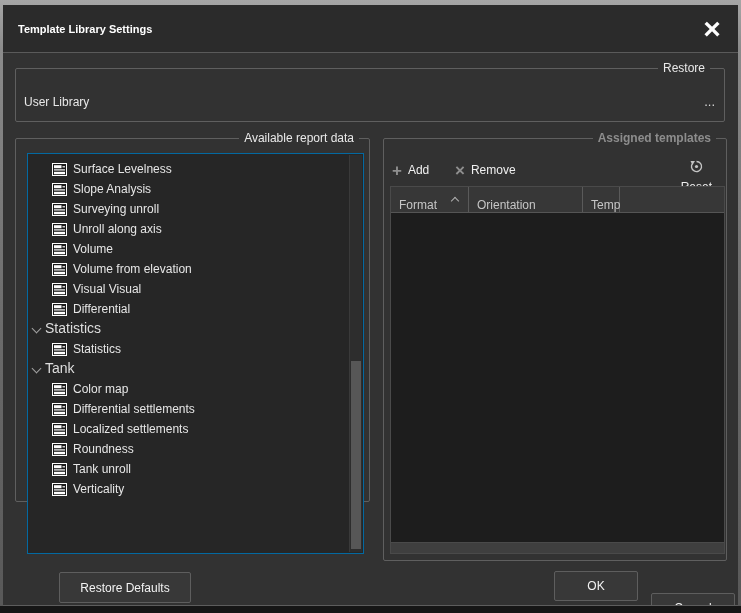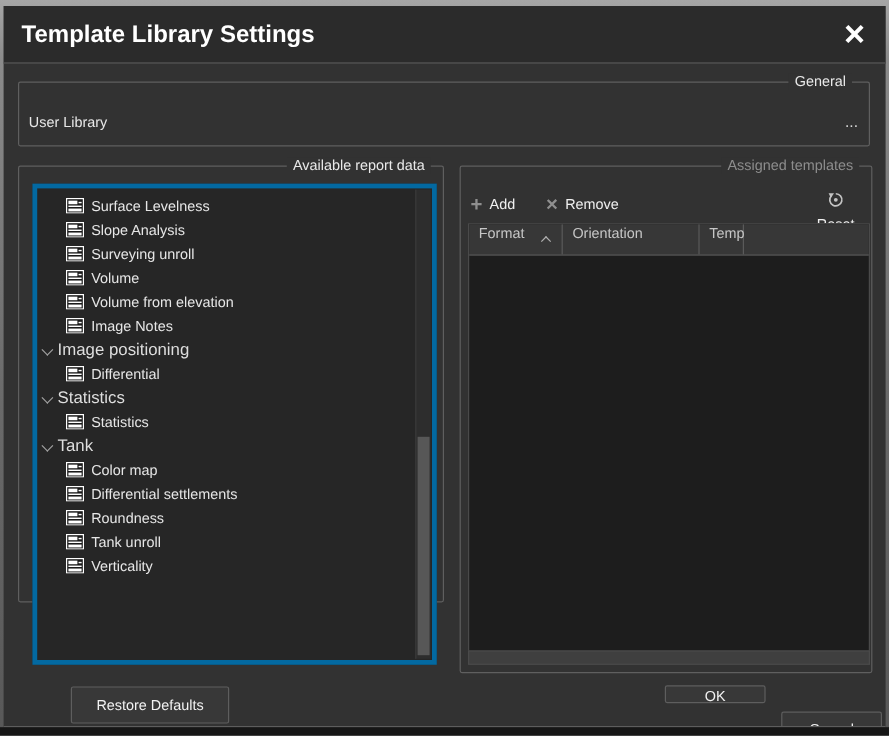--- a/index.html
+++ b/index.html
@@ -8,45 +8,45 @@
   .frame{position:relative;width:741px;height:613px;
     background:linear-gradient(180deg,#a6a6a6 0%,#8b8b8b 8%,#6a6a6a 55%,#585858 100%);overflow:hidden;}
   .frame-bottom{position:absolute;left:0;bottom:0;width:741px;height:7px;background:#161616;}
 
   .dialog{position:absolute;left:3px;top:5px;width:735px;height:601px;background:#323232;
     border-bottom:1px solid #5d5d5d;overflow:hidden;}
 
   
   .titlebar{position:absolute;left:0;top:0;width:735px;height:48px;background:#2b2b2b;
     border-bottom:1px solid #5a5a5a;}
-  .title{position:absolute;left:15px;top:0;line-height:48px;color:#ffffff;font-size:20px;font-weight:bold;}
+  .title{position:absolute;left:15px;top:0;line-height:48px;color:#ffffff;font-size:11px;font-weight:bold;}
   .close{position:absolute;right:10px;top:4px;width:32px;height:40px;line-height:40px;text-align:center;
     color:#ffffff;font-size:30px;font-weight:bold;cursor:pointer;}
 
   
   .group{position:absolute;border:1px solid #5f5f5f;border-radius:2px;}
   .group-title{position:absolute;top:-8px;background:#323232;padding:0 5px;font-size:12px;color:#e9e9e9;}
   .group-title.dim{color:#8d8d8d;}
 
   .g-general{left:12px;top:63px;width:710px;height:54px;}
   .lbl-userlib{position:absolute;left:8px;top:26px;font-size:12px;color:#e8e8e8;}
   .path-input{position:absolute;left:85px;top:20px;width:592px;height:26px;background:#3b3b3b;
     border:1px solid #707070;border-radius:3px;color:#9e9e9e;font-size:12px;line-height:24px;
     padding:0 8px;white-space:nowrap;overflow:hidden;}
   .browse{position:absolute;right:5px;top:20px;height:26px;line-height:22px;color:#d8d8d8;
     font-size:13px;background:transparent;border:none;cursor:pointer;padding:0 4px;}
 
   .g-available{left:12px;top:133px;width:355px;height:364px;}
   .g-available .group-title{right:10px;}
   .g-assigned{left:380px;top:133px;width:344px;height:423px;}
-  .g-assigned .group-title{right:10px;}
+  .g-assigned .group-title{right:10px;font-weight:bold;}
 
   
   .tree-panel{position:absolute;left:11px;top:14px;width:337px;height:401px;background:#262626;
-    border:4px solid #0369a1;overflow:hidden;}
+    border:1px solid #0369a1;overflow:hidden;}
   .tree{position:absolute;left:0;top:5px;right:14px;}
   .tree-row{position:relative;height:20px;cursor:default;}
   .leaf-icon{position:absolute;left:24px;top:3px;width:15px;height:13px;}
   .leaf .row-label{position:absolute;left:45px;top:3px;font-size:12px;color:#e6e6e6;white-space:nowrap;}
   .chev{position:absolute;left:5px;top:6px;width:7px;height:7px;
     border-right:1.6px solid #a2a2a2;border-bottom:1.6px solid #a2a2a2;transform:rotate(45deg);}
   .group-row .row-label{position:absolute;left:17px;top:1px;font-size:14px;color:#dedede;white-space:nowrap;}
 
   .vscroll{position:absolute;top:1px;bottom:1px;right:1px;width:13px;background:#2d2d2d;
     border-left:1px solid #3a3a3a;}
@@ -59,52 +59,52 @@
   .btn-add{left:8px;}
   .btn-remove{left:71px;}
   .btn-reset{right:14px;flex-direction:column;}
   .plus-glyph{color:#8f8f8f;font-size:17px;font-weight:bold;line-height:17px;}
   .x-glyph{color:#8f8f8f;font-size:17px;font-weight:bold;line-height:17px;}
 
   
   .tmpl-table{position:absolute;left:6px;top:47px;width:335px;height:368px;background:#1d1d1d;
     border:1px solid #4a4a4a;}
   .thead{display:flex;height:26px;background:#373737;border-bottom:1px solid #555;}
-  .th{position:relative;border-right:1px solid #5a5a5a;display:flex;align-items:flex-start;padding-left:8px;}
+  .th{position:relative;border-right:1px solid #5a5a5a;display:flex;align-items:flex-end;padding-left:8px;}
   .th-label{color:#c6c6c6;font-size:12px;}
   .col0{width:78px;}
   .col1{width:114px;}
   .col2{width:37px;}
   .col3{flex:1;border-right:none;padding-left:0;}
   .sort-up{position:absolute;right:10px;top:11px;width:6px;height:6px;
     border-left:1.3px solid #b0b0b0;border-top:1.3px solid #b0b0b0;transform:rotate(45deg);}
   .tbody{height:316px;}
   .hscroll{position:absolute;left:6px;top:403px;width:335px;height:12px;background:#3f3f3f;
     border:1px solid #4a4a4a;}
 
   
   .btn{position:absolute;background:#383838;border:1px solid #5e5e5e;border-radius:2px;
     color:#f2f2f2;font-size:12px;cursor:pointer;}
   .btn-restore{left:12px;top:567px;width:132px;height:31px;margin-left:44px;}
-  .btn-ok{left:551px;top:566px;width:84px;height:15px;}
+  .btn-ok{left:551px;top:566px;width:84px;height:30px;}
   .btn-cancel{left:648px;top:566px;width:84px;height:30px;margin-top:22px;}
 </style>
 </head>
 <body>
 
 <div class="frame">
   <div class="dialog">
 
     <div class="titlebar">
       <span class="title">Template Library Settings</span>
       <span class="close">×</span>
     </div>
 
     <div class="group g-general">
-      <span class="group-title" style="right:14px;">General</span>
+      <span class="group-title" style="right:14px;">Restore</span>
       <span class="lbl-userlib">User Library</span>
       <button class="browse">...</button>
     </div>
 
     <div class="group g-available">
       <span class="group-title">Available report data</span>
       <div class="tree-panel">
         <div class="tree">
             <div class="tree-row leaf">
     <span class="leaf-icon">
@@ -145,20 +145,32 @@
             <div class="tree-row leaf">
     <span class="leaf-icon">
       <svg width="15" height="13" viewBox="0 0 15 13">
         <rect x="0.5" y="0.5" width="14" height="12" fill="#1a1a1a" stroke="#ffffff"></rect>
         <rect x="2" y="2.2" width="7.5" height="3" fill="#ffffff"></rect>
         <rect x="10.5" y="3.2" width="2.5" height="1.2" fill="#ffffff"></rect>
         <rect x="2" y="6.3" width="11" height="1.2" fill="#ffffff"></rect>
         <rect x="2" y="8.8" width="11" height="2.4" fill="#ffffff"></rect>
       </svg>
     </span>
+    <span class="row-label">Unroll along axis</span>
+  </div>
+            <div class="tree-row leaf">
+    <span class="leaf-icon">
+      <svg width="15" height="13" viewBox="0 0 15 13">
+        <rect x="0.5" y="0.5" width="14" height="12" fill="#1a1a1a" stroke="#ffffff"></rect>
+        <rect x="2" y="2.2" width="7.5" height="3" fill="#ffffff"></rect>
+        <rect x="10.5" y="3.2" width="2.5" height="1.2" fill="#ffffff"></rect>
+        <rect x="2" y="6.3" width="11" height="1.2" fill="#ffffff"></rect>
+        <rect x="2" y="8.8" width="11" height="2.4" fill="#ffffff"></rect>
+      </svg>
+    </span>
     <span class="row-label">Volume</span>
   </div>
             <div class="tree-row leaf">
     <span class="leaf-icon">
       <svg width="15" height="13" viewBox="0 0 15 13">
         <rect x="0.5" y="0.5" width="14" height="12" fill="#1a1a1a" stroke="#ffffff"></rect>
         <rect x="2" y="2.2" width="7.5" height="3" fill="#ffffff"></rect>
         <rect x="10.5" y="3.2" width="2.5" height="1.2" fill="#ffffff"></rect>
         <rect x="2" y="6.3" width="11" height="1.2" fill="#ffffff"></rect>
         <rect x="2" y="8.8" width="11" height="2.4" fill="#ffffff"></rect>
@@ -169,25 +181,21 @@
             <div class="tree-row leaf">
     <span class="leaf-icon">
       <svg width="15" height="13" viewBox="0 0 15 13">
         <rect x="0.5" y="0.5" width="14" height="12" fill="#1a1a1a" stroke="#ffffff"></rect>
         <rect x="2" y="2.2" width="7.5" height="3" fill="#ffffff"></rect>
         <rect x="10.5" y="3.2" width="2.5" height="1.2" fill="#ffffff"></rect>
         <rect x="2" y="6.3" width="11" height="1.2" fill="#ffffff"></rect>
         <rect x="2" y="8.8" width="11" height="2.4" fill="#ffffff"></rect>
       </svg>
     </span>
-    <span class="row-label">Image Notes</span>
-  </div>
-            <div class="tree-row group-row">
-    <span class="chev"></span>
-    <span class="row-label">Image positioning</span>
+    <span class="row-label">Visual Visual</span>
   </div>
             <div class="tree-row leaf">
     <span class="leaf-icon">
       <svg width="15" height="13" viewBox="0 0 15 13">
         <rect x="0.5" y="0.5" width="14" height="12" fill="#1a1a1a" stroke="#ffffff"></rect>
         <rect x="2" y="2.2" width="7.5" height="3" fill="#ffffff"></rect>
         <rect x="10.5" y="3.2" width="2.5" height="1.2" fill="#ffffff"></rect>
         <rect x="2" y="6.3" width="11" height="1.2" fill="#ffffff"></rect>
         <rect x="2" y="8.8" width="11" height="2.4" fill="#ffffff"></rect>
       </svg>
@@ -230,20 +238,32 @@
     <span class="leaf-icon">
       <svg width="15" height="13" viewBox="0 0 15 13">
         <rect x="0.5" y="0.5" width="14" height="12" fill="#1a1a1a" stroke="#ffffff"></rect>
         <rect x="2" y="2.2" width="7.5" height="3" fill="#ffffff"></rect>
         <rect x="10.5" y="3.2" width="2.5" height="1.2" fill="#ffffff"></rect>
         <rect x="2" y="6.3" width="11" height="1.2" fill="#ffffff"></rect>
         <rect x="2" y="8.8" width="11" height="2.4" fill="#ffffff"></rect>
       </svg>
     </span>
     <span class="row-label">Differential settlements</span>
+  </div>
+            <div class="tree-row leaf">
+    <span class="leaf-icon">
+      <svg width="15" height="13" viewBox="0 0 15 13">
+        <rect x="0.5" y="0.5" width="14" height="12" fill="#1a1a1a" stroke="#ffffff"></rect>
+        <rect x="2" y="2.2" width="7.5" height="3" fill="#ffffff"></rect>
+        <rect x="10.5" y="3.2" width="2.5" height="1.2" fill="#ffffff"></rect>
+        <rect x="2" y="6.3" width="11" height="1.2" fill="#ffffff"></rect>
+        <rect x="2" y="8.8" width="11" height="2.4" fill="#ffffff"></rect>
+      </svg>
+    </span>
+    <span class="row-label">Localized settlements</span>
   </div>
             <div class="tree-row leaf">
     <span class="leaf-icon">
       <svg width="15" height="13" viewBox="0 0 15 13">
         <rect x="0.5" y="0.5" width="14" height="12" fill="#1a1a1a" stroke="#ffffff"></rect>
         <rect x="2" y="2.2" width="7.5" height="3" fill="#ffffff"></rect>
         <rect x="10.5" y="3.2" width="2.5" height="1.2" fill="#ffffff"></rect>
         <rect x="2" y="6.3" width="11" height="1.2" fill="#ffffff"></rect>
         <rect x="2" y="8.8" width="11" height="2.4" fill="#ffffff"></rect>
       </svg>

